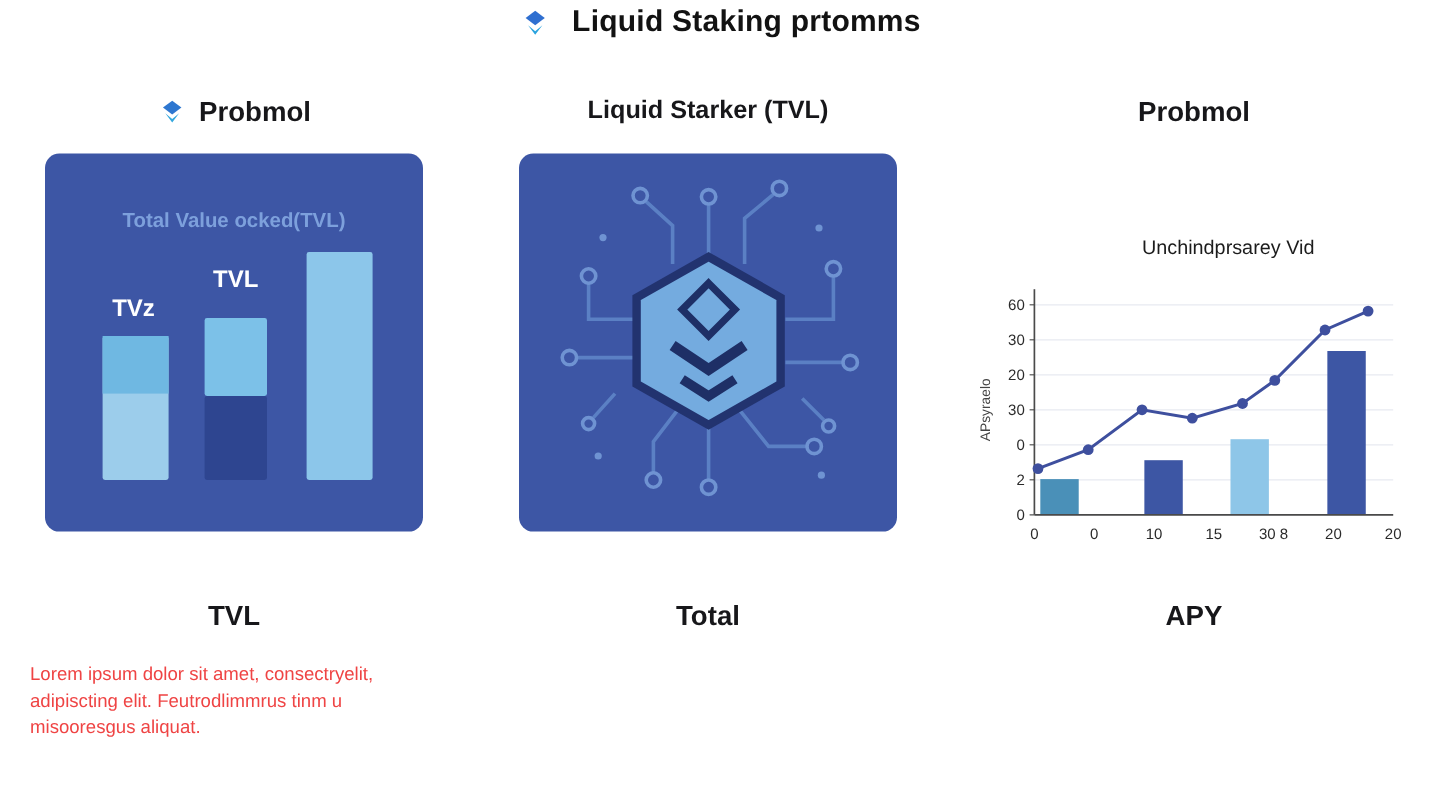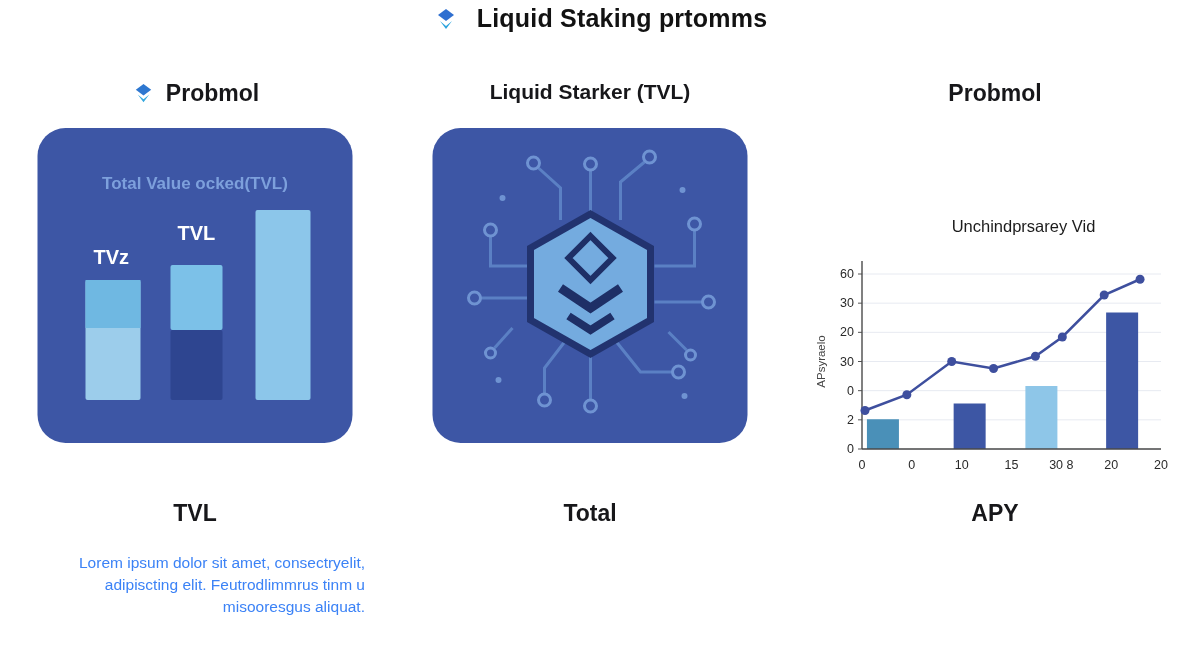--- a/index.html
+++ b/index.html
@@ -10,41 +10,41 @@
   .main-header { position:absolute; top:4px; left:0; width:100%; display:flex; justify-content:center; align-items:center; gap:18px; }
   .main-header h1 { font-size:25px; font-weight:bold; color:#121212; letter-spacing:.2px; }
 
   .cols { position:absolute; top:0; left:0; width:100%; height:100%; display:flex; }
   .col { position:relative; height:654px; }
   .col1 { width:390px; } .col2 { width:400px; } .col3 { width:410px; }
 
   .col-header { position:absolute; top:60px; left:0; width:100%; display:flex; justify-content:center; align-items:center; gap:10px; font-size:23px; font-weight:bold; color:#17171a;margin-top:20px; }
   .col2 .col-header { font-size:21px; }
 
-  .card { position:absolute; top:128px; left:50%; transform:translateX(-50%); width:315px; height:315px; background:#3D56A5; border-radius:28px; overflow:hidden; }
+  .card { position:absolute; top:128px; left:50%; transform:translateX(-50%); width:315px; height:315px; background:#3D56A5; border-radius:12px; overflow:hidden; }
 
   
   .card-title { position:absolute; top:46px; left:0; width:100%; text-align:center; color:#7DA0DC; font-weight:bold; font-size:17px; }
   .illus-bar { position:absolute; border-radius:2px; }
   .dots { background-image:radial-gradient(rgba(255,255,255,.85) 1.4px, transparent 1.5px); background-size:13px 13px; }
   .bar-a { left:48px; top:152px; width:55px; height:120px; background:#9CCDEB; }
   .bar-a-top { position:absolute; top:0; left:0; width:100%; height:48px; background:#6FB8E2; }
   .bar-b-light { left:133px; top:137px; width:52px; height:65px; background:#7CC1E8; }
   .bar-b-dark { left:133px; top:202px; width:52px; height:70px; background:#2E4590; }
   .bar-c { left:218px; top:82px; width:55px; height:190px; background:#8CC6EA; }
   .bar-label { position:absolute; color:#ffffff; font-weight:bold; font-size:20px; }
   .label-tvz { left:56px; top:118px; }
   .label-tvl { left:140px; top:94px; }
 
   
   .section-title { position:absolute; top:500px; left:0; width:100%; text-align:center; font-size:23px; font-weight:bold; color:#17171a; }
-  .description { position:absolute; top:552px; left:50%; transform:translateX(-50%); width:340px; text-align:right; font-size:15.5px; line-height:1.42; color:#3b82f6; }
+  .description { position:absolute; top:552px; left:50%; transform:translateX(-50%); width:340px; text-align:left; font-size:15.5px; line-height:1.42; color:#ef4444; }
 
   
-  .chart-wrap { position:absolute; top:196px; left:50%; transform:translateX(-50%); width:380px; height:300px; }
+  .chart-wrap { position:absolute; top:176px; left:50%; transform:translateX(-50%); width:380px; height:300px; }
   .chart-wrap svg { width:100%; height:100%; }
 
   .hicon { display:inline-flex; }
 </style>
 </head>
 <body>
 
 <div class="canvas">
 
   <div class="main-header">

